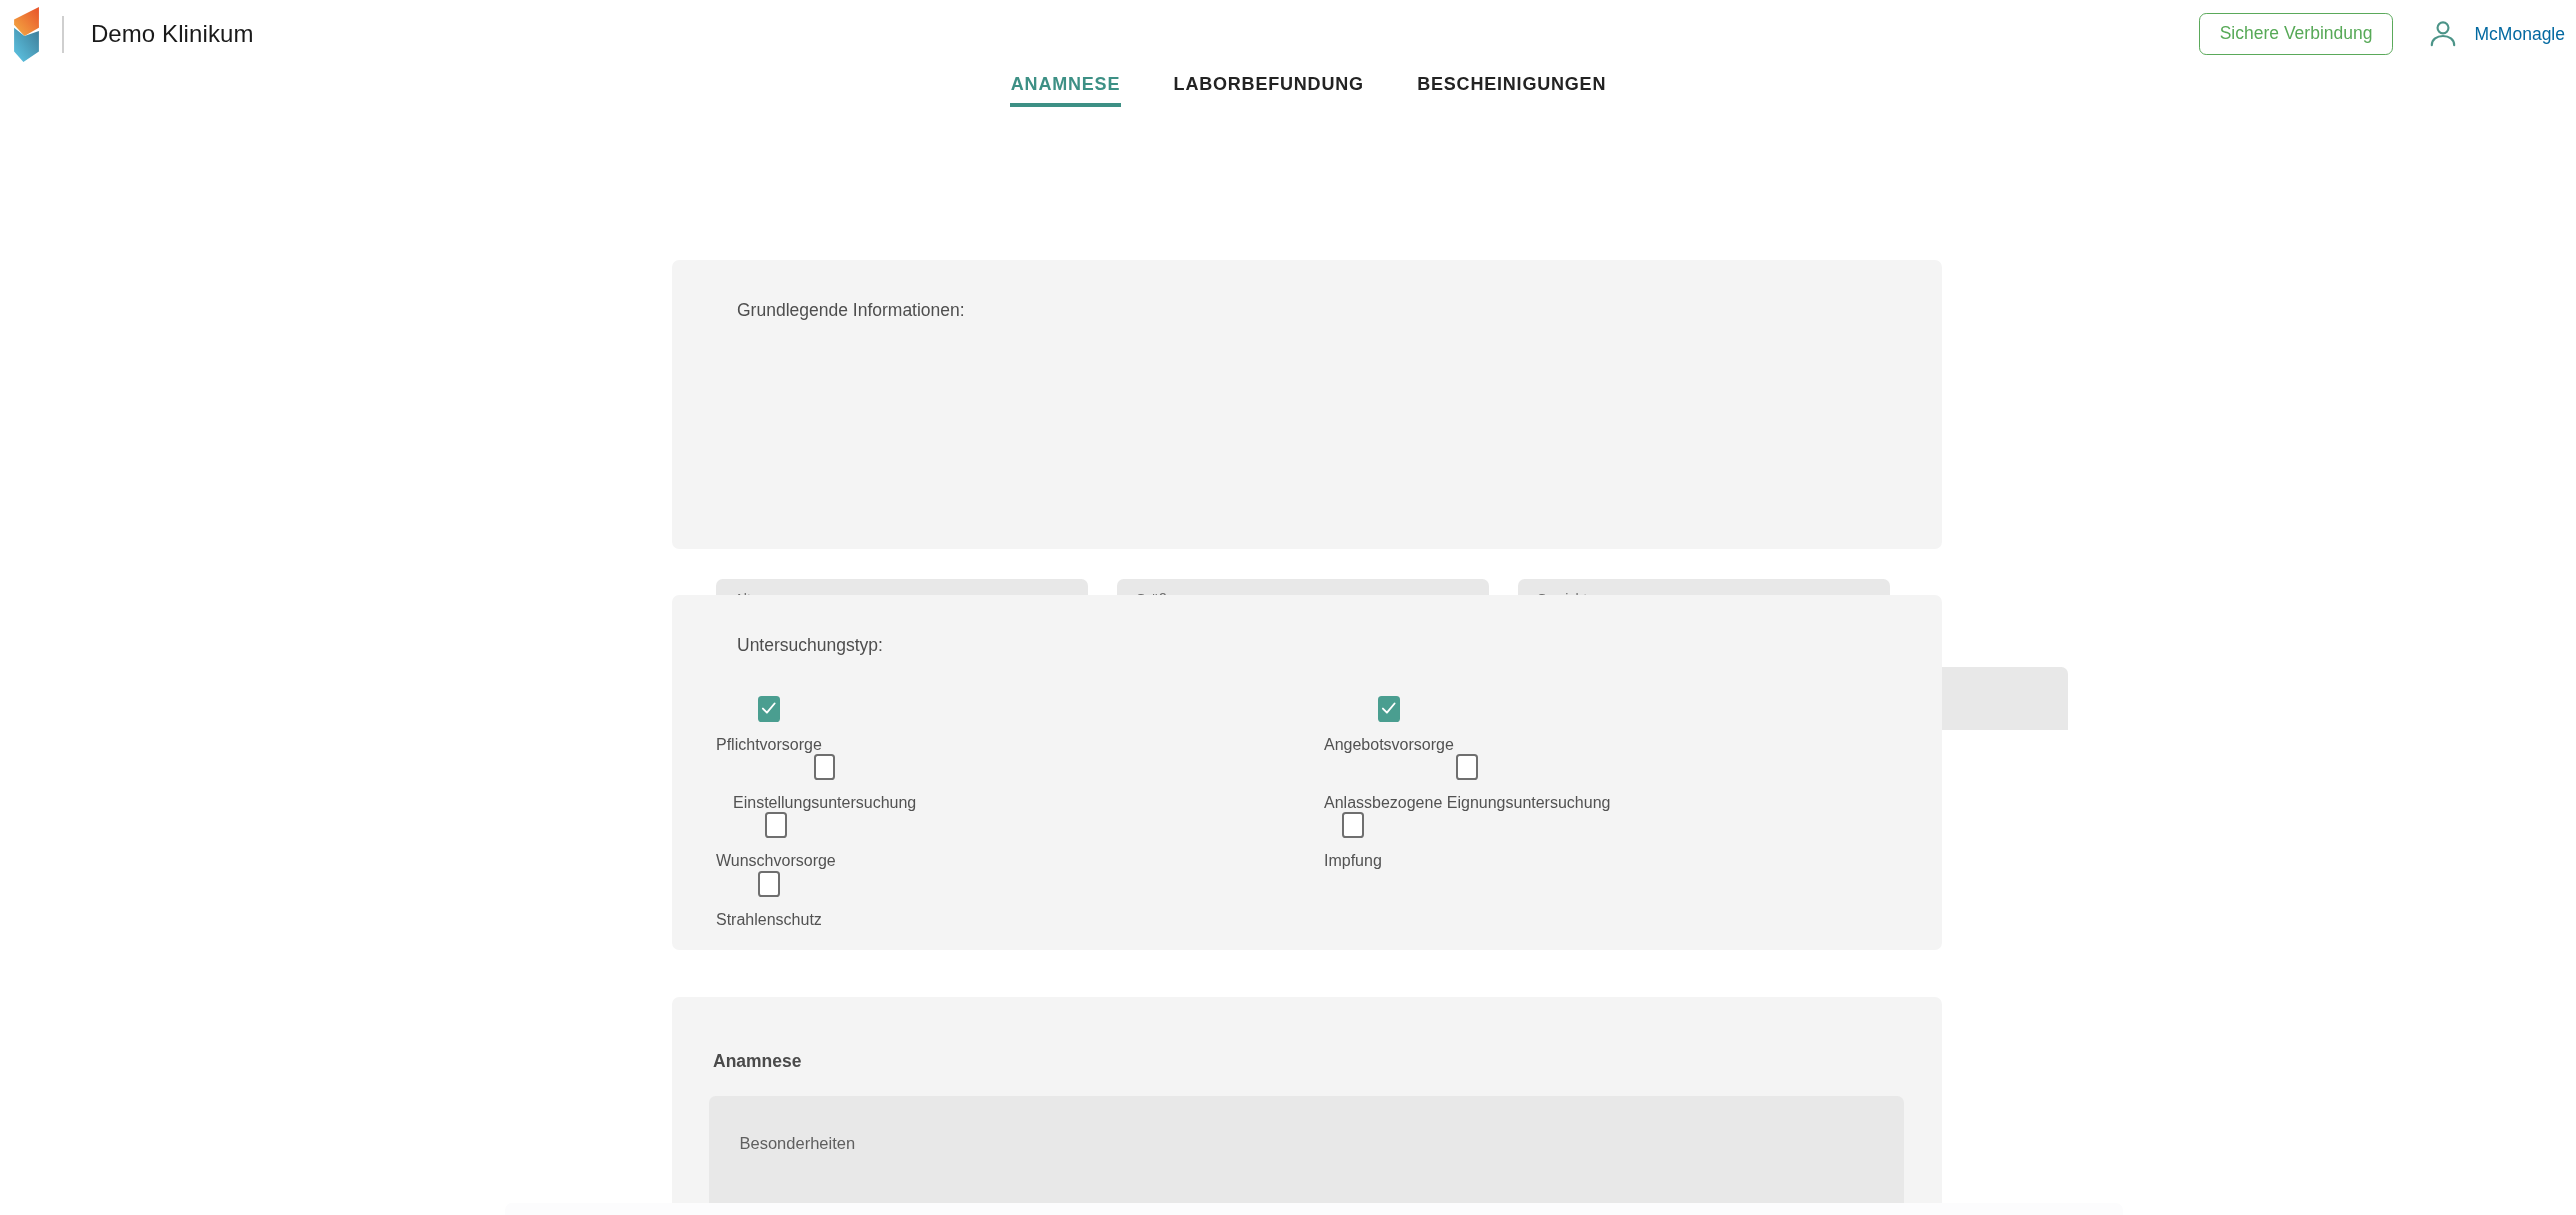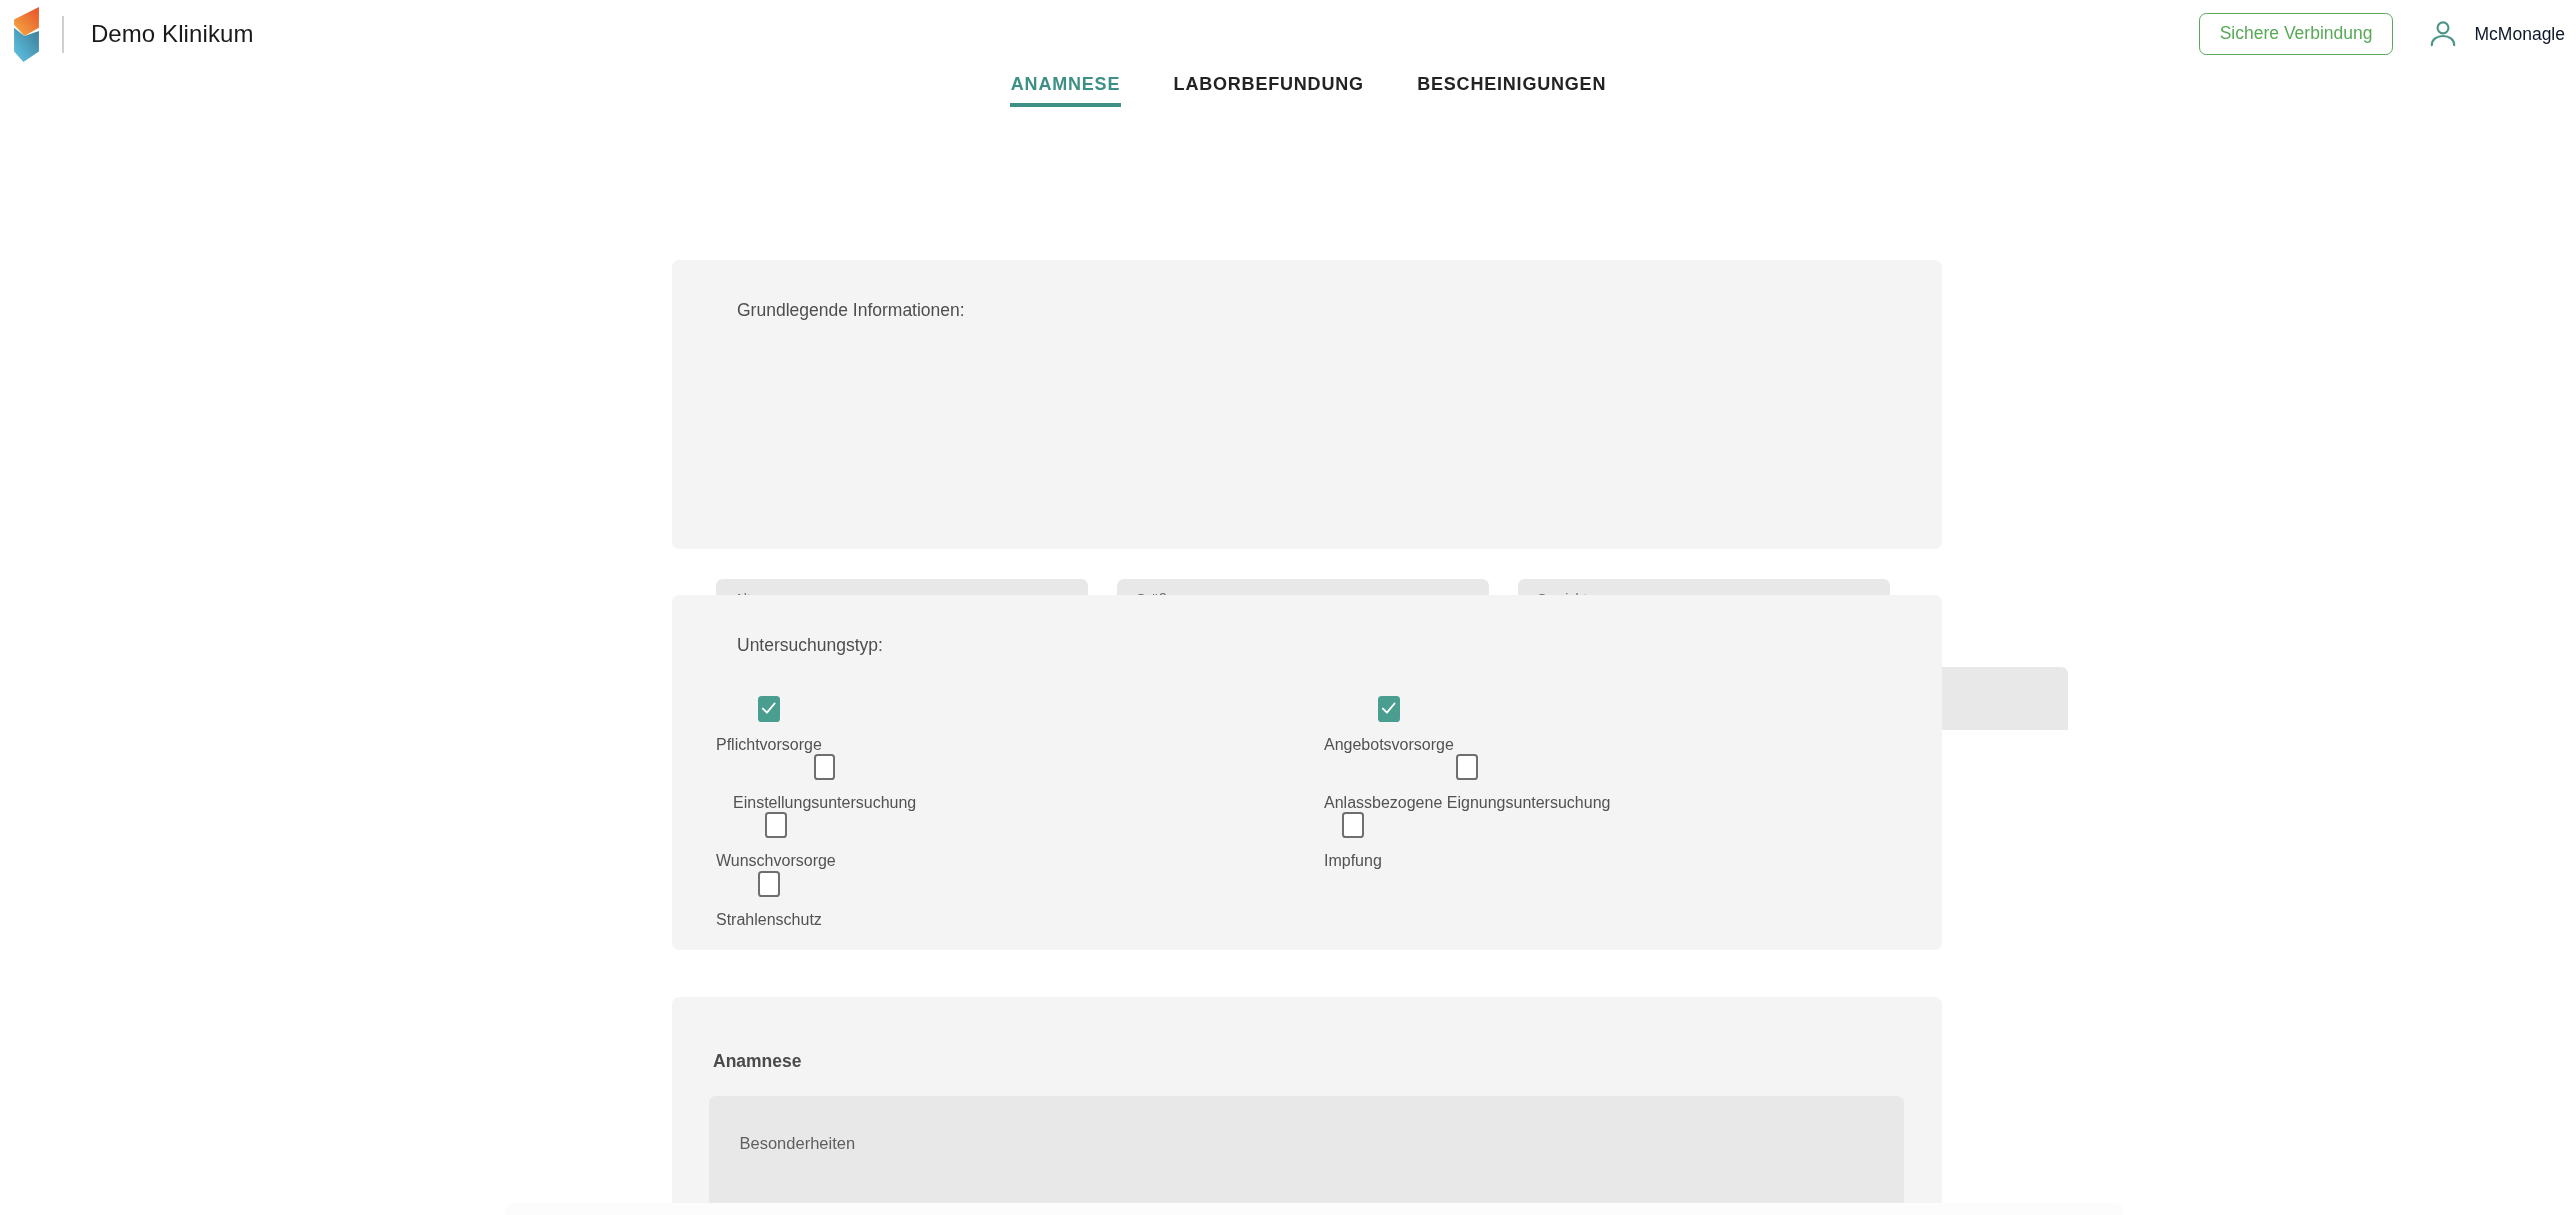--- a/index.html
+++ b/index.html
@@ -77,21 +77,21 @@
     display: flex;
     align-items: center;
     gap: 15.5px;
     cursor: pointer;
   }
 
   #user-avatar-icon { width: 32px; height: 32px; display: block; }
 
   #user-name {
     font-size: 17.5px;
-    color: #0f172a;
+    color: #0369a1;
     white-space: nowrap;
   }
 
   
   #tab-bar {
     display: flex;
     justify-content: center;
     gap: 37px;
     height: 44px;
     background: #ffffff;

